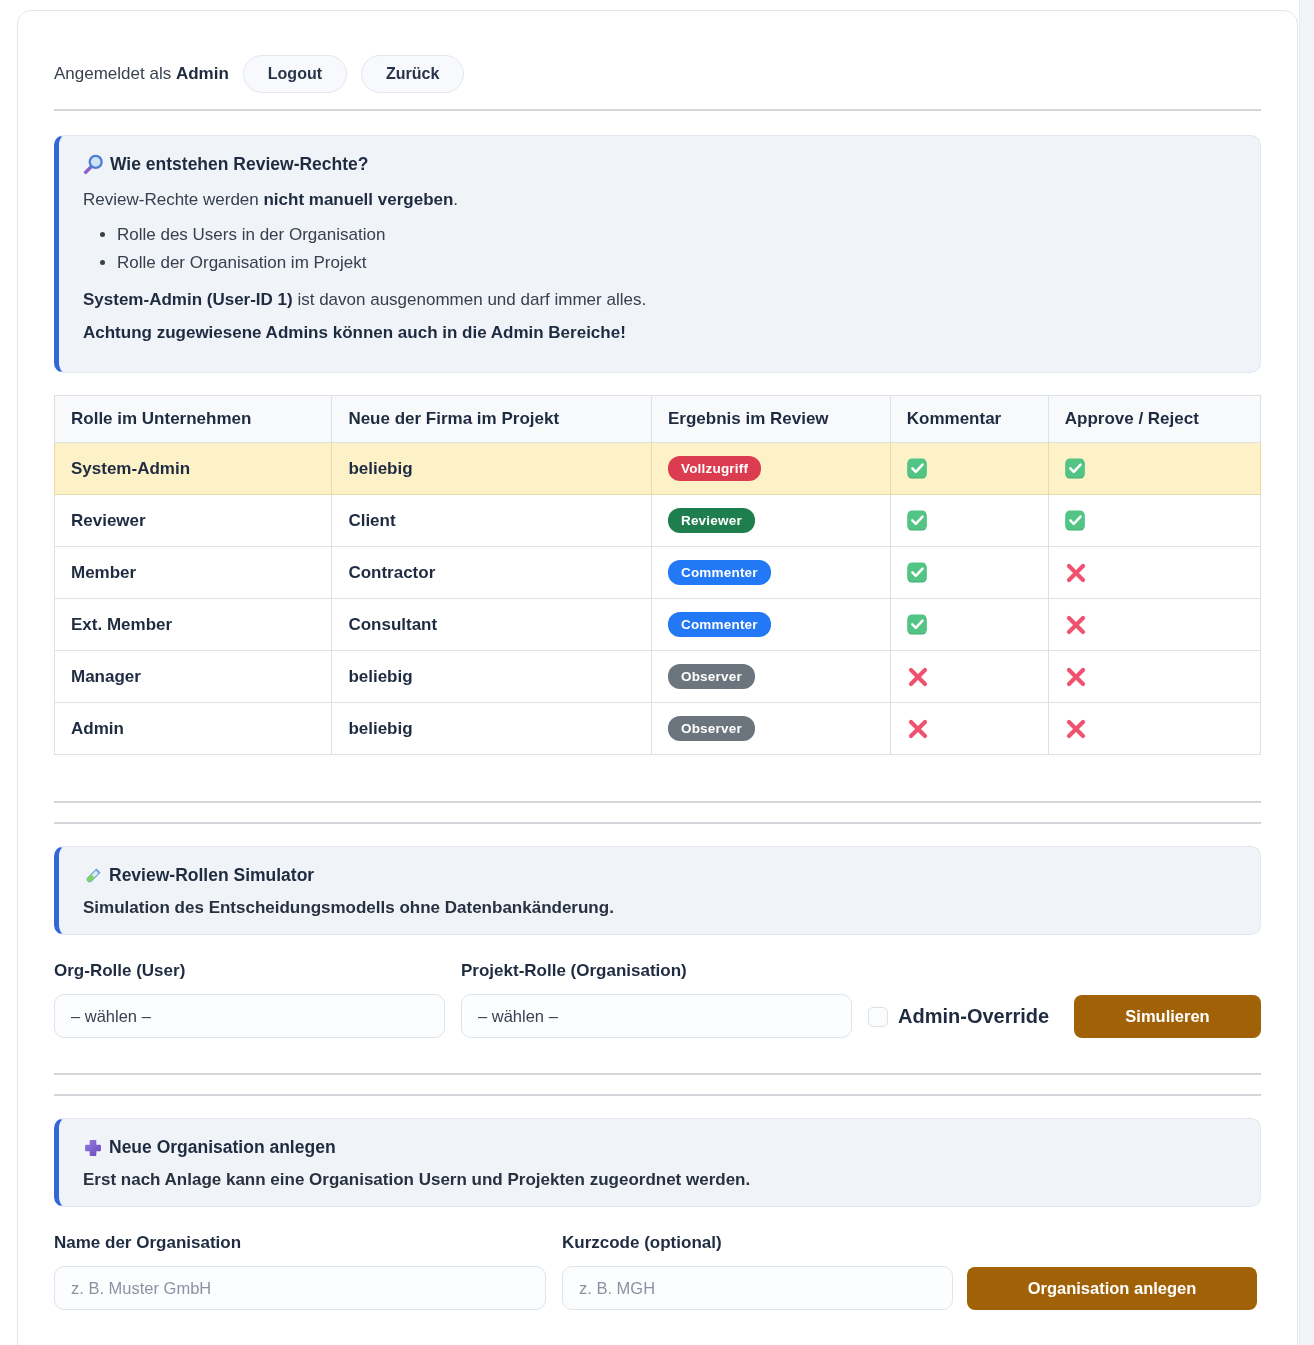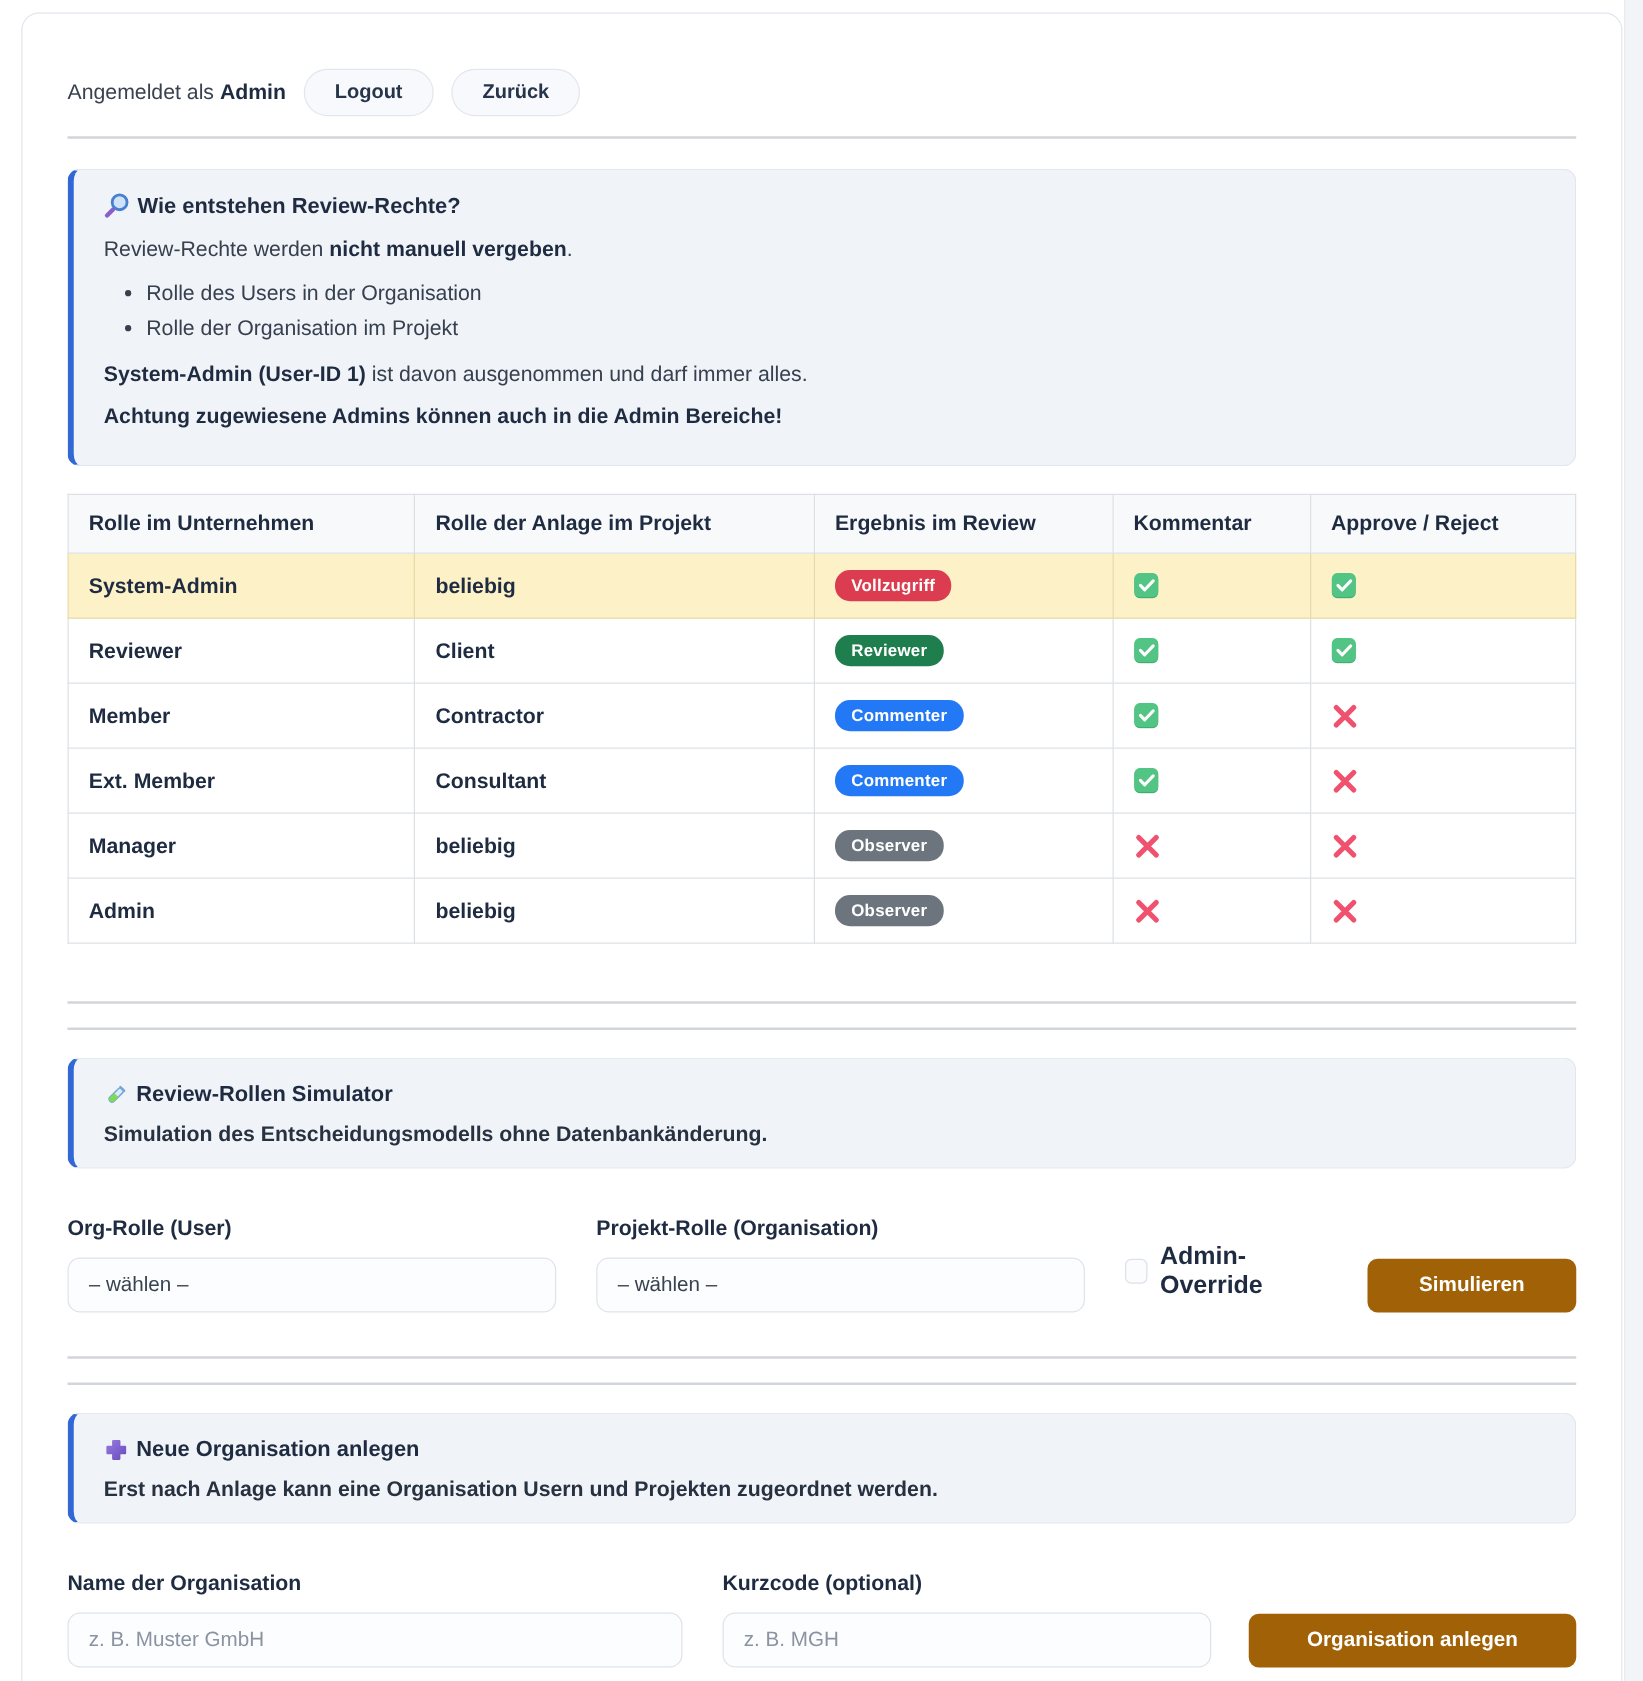--- a/index.html
+++ b/index.html
@@ -77,21 +77,21 @@
 
   
   .sep-a { margin: 46px 0 0; }
   .sep-b { margin: 19px 0 0; }
   .sep-c { margin: 35px 0 0; }
 
   .note-box.compact { margin-top: 22px; padding-bottom: 16px; }
   .note-box.compact .box-sub { font-size: 17px; font-weight: bold; color: #27313f; margin-top: 2px; }
 
   
-  .form-row { display: flex; align-items: flex-end; margin-top: 38px; gap: 32px; }
+  .form-row { display: flex; align-items: flex-end; margin-top: 26px; gap: 16px; }
   .field { display: flex; flex-direction: column; }
   .field > label { font-size: 17px; font-weight: bold; color: #1e2b40; margin-bottom: 13px; }
   .control {
     height: 44px; border: 1px solid #dfe3ea; border-radius: 10px;
     background: #fcfdfe; font-family: inherit; font-size: 16.5px; color: #39424f;
     padding: 0 16px; outline: none; appearance: none; -webkit-appearance: none;
   }
   .control::placeholder { color: #8b93a2; }
   select.control { color: #39424f; }
   .w390 { width: 391px; }
@@ -154,21 +154,21 @@
       <li>Rolle der Organisation im Projekt</li>
     </ul>
     <p><b>System-Admin (User-ID 1)</b><span> ist davon ausgenommen und darf immer alles.</span></p>
     <p><b>Achtung zugewiesene Admins können auch in die Admin Bereiche!</b></p>
   </div>
 
   <table class="roles">
     <thead>
       <tr>
         <th class="col-1">Rolle im Unternehmen</th>
-        <th class="col-2">Rolle der Anlage im Projekt</th>
+        <th class="col-2">Neue der Firma im Projekt</th>
         <th class="col-3">Ergebnis im Review</th>
         <th class="col-4">Kommentar</th>
         <th class="col-5">Approve / Reject</th>
       </tr>
     </thead>
     <tbody>
     <tr class="highlight">
       <td class="role-cell">System-Admin</td>
       <td class="role-cell">beliebig</td>
       <td><span class="badge" style="background: rgb(220, 60, 79);">Vollzugriff</span></td>

